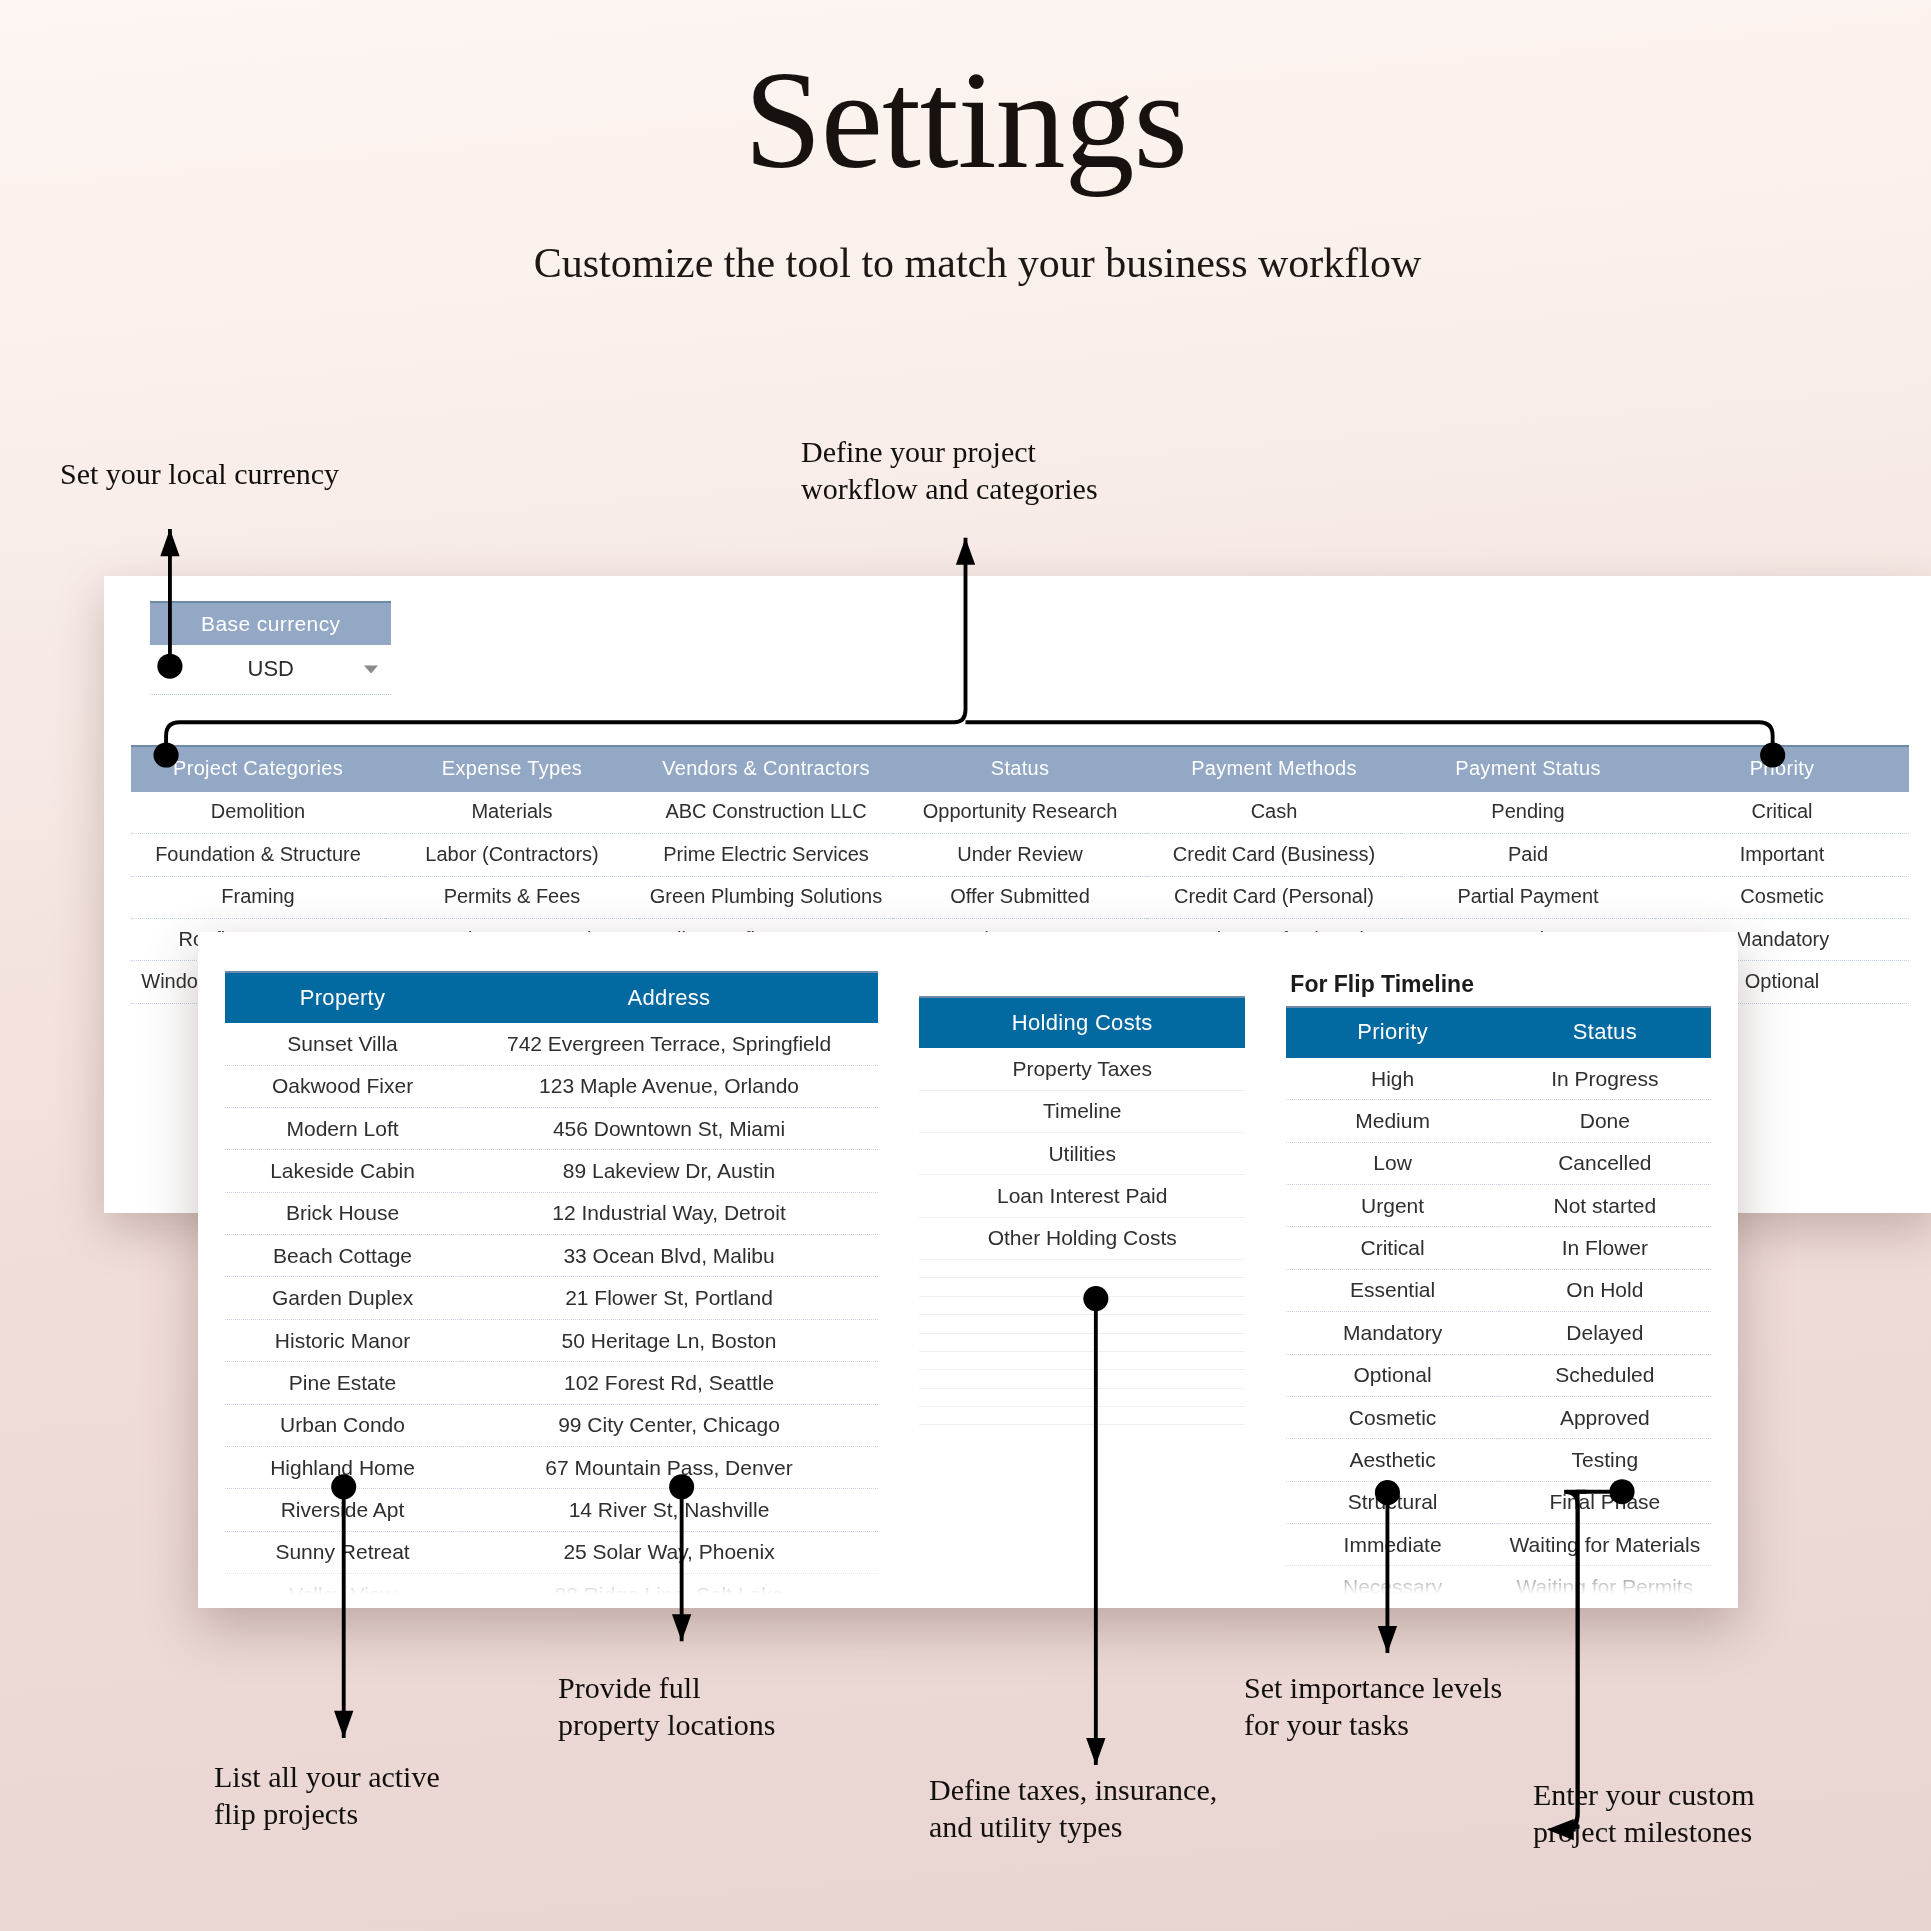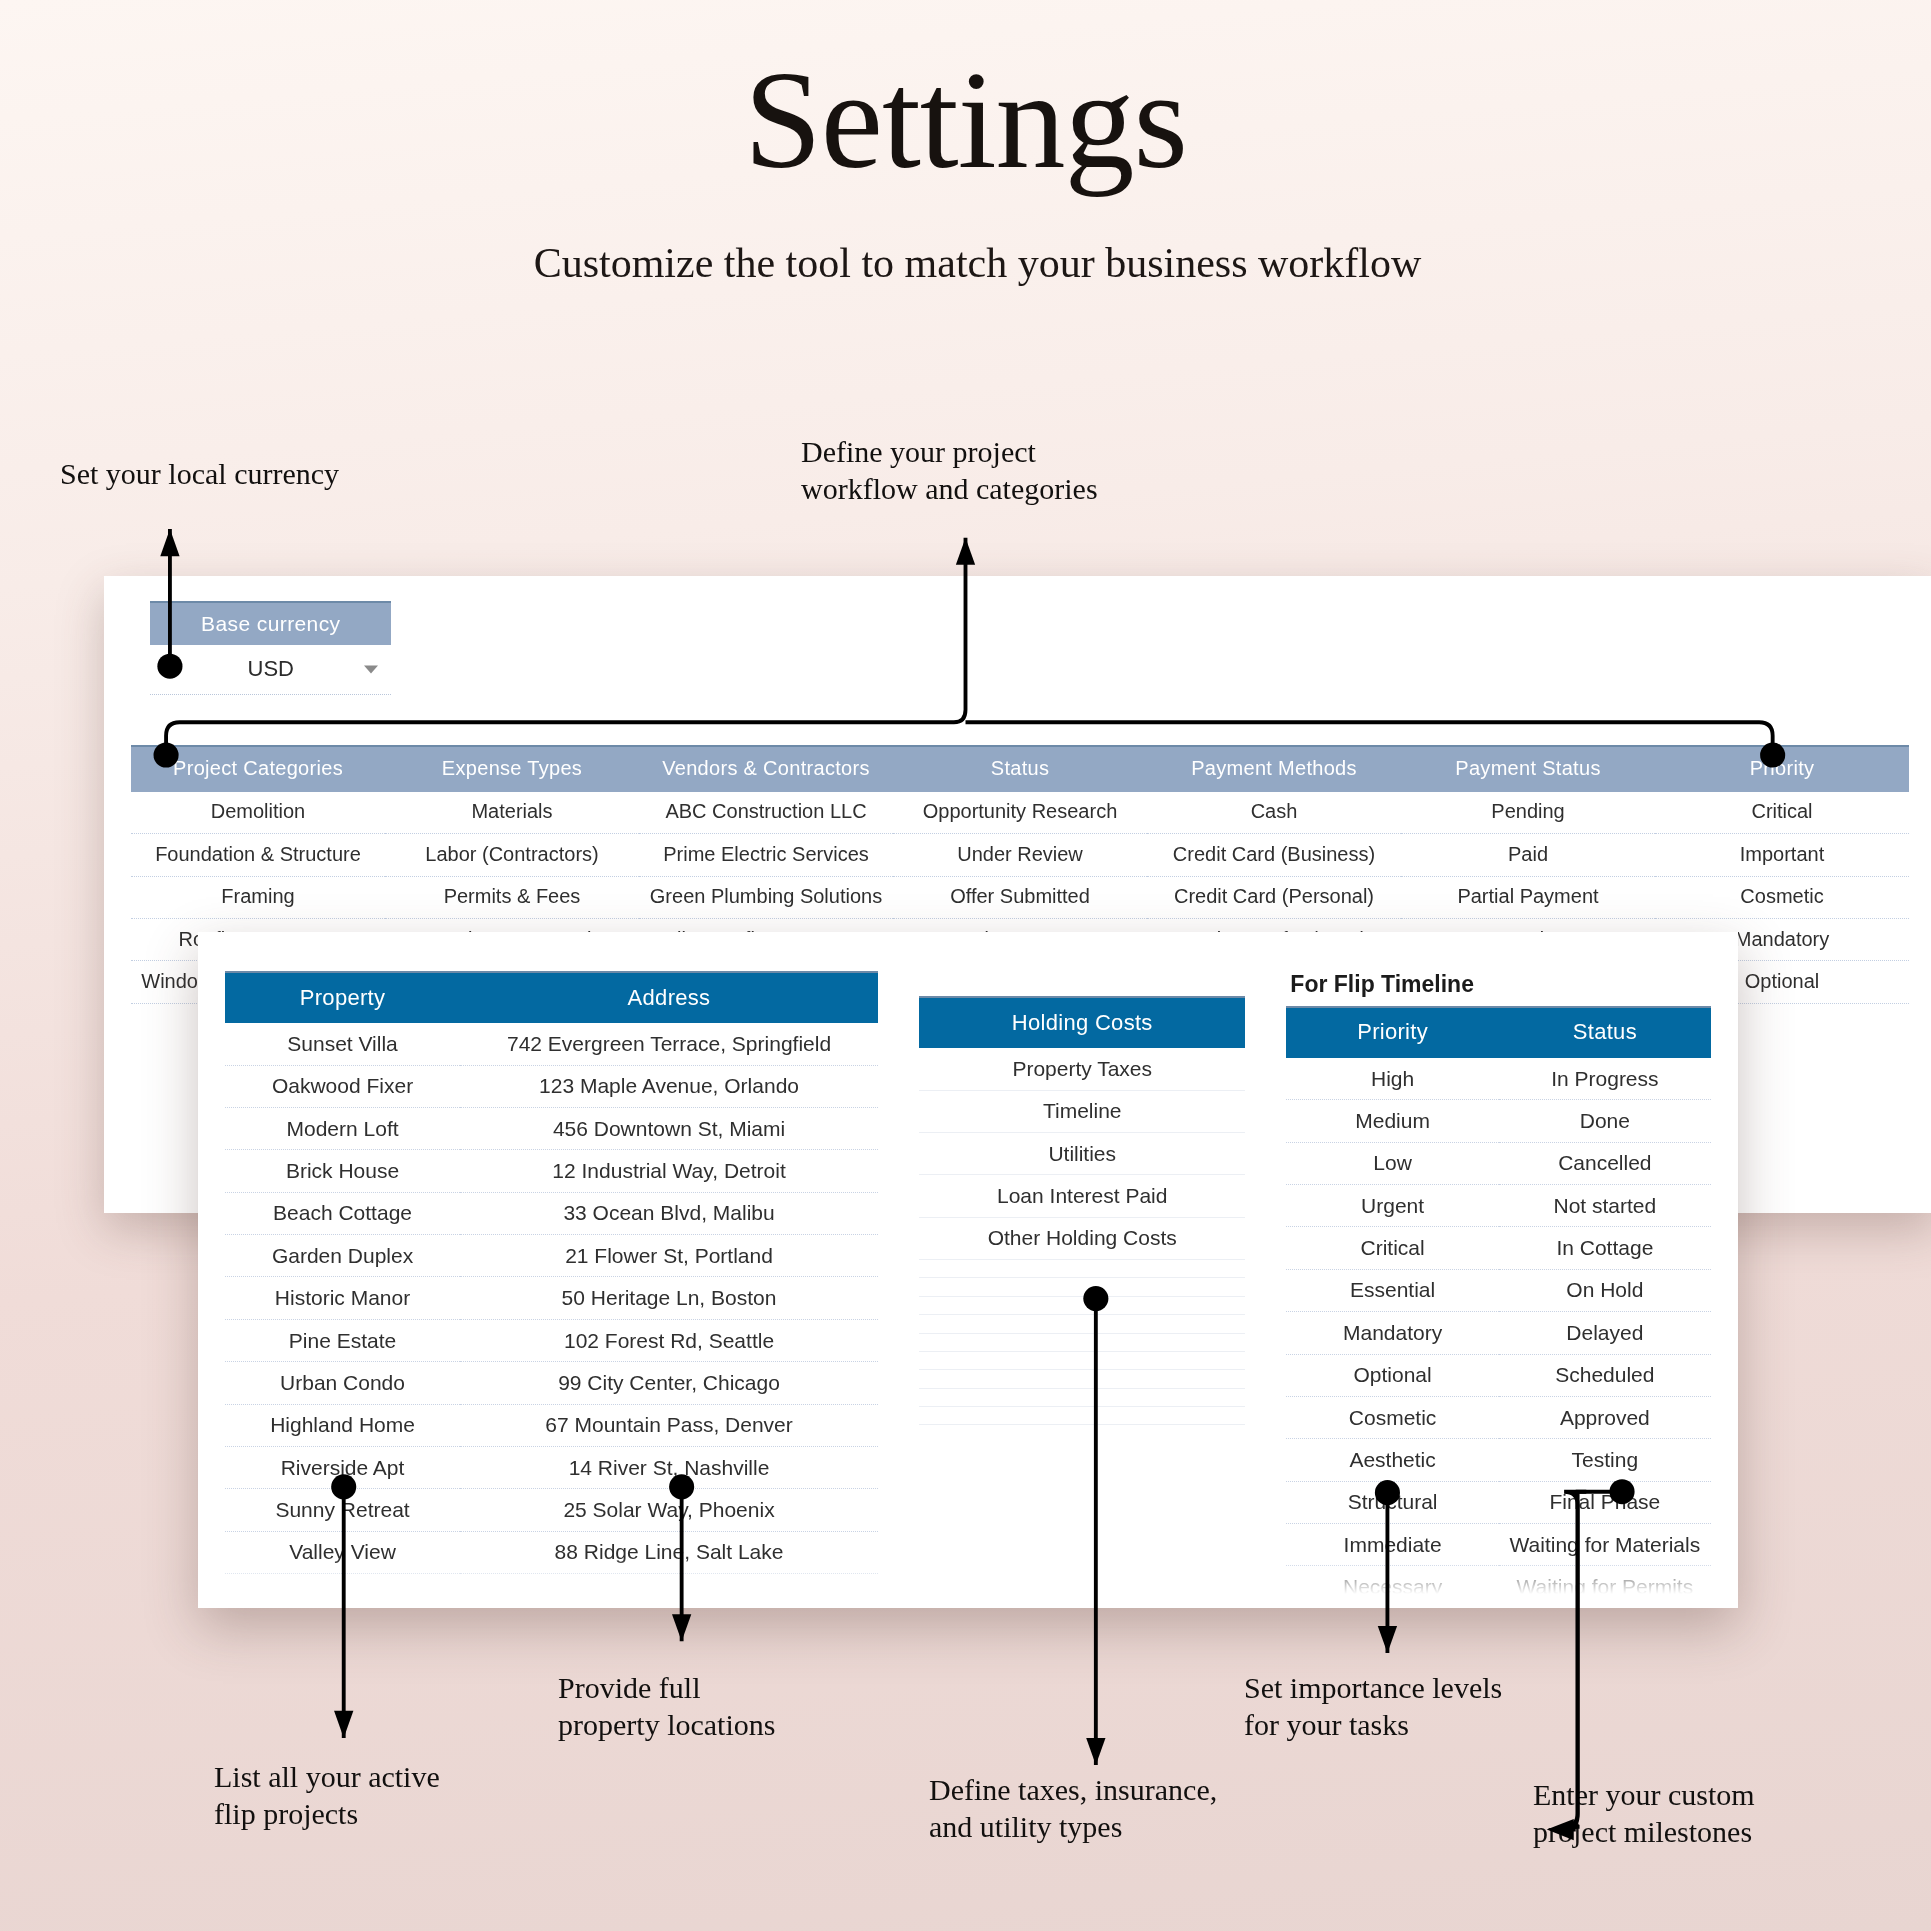--- a/index.html
+++ b/index.html
@@ -220,20 +220,24 @@
             </tr>
             <tr>
               <td>Oakwood Fixer</td>
               <td>123 Maple Avenue, Orlando</td>
             </tr>
             <tr>
               <td>Modern Loft</td>
               <td>456 Downtown St, Miami</td>
             </tr>
             <tr>
+              <td>Lakeside Cabin</td>
+              <td>89 Lakeview Dr, Austin</td>
+            </tr>
+            <tr>
               <td>Brick House</td>
               <td>12 Industrial Way, Detroit</td>
             </tr>
             <tr>
               <td>Beach Cottage</td>
               <td>33 Ocean Blvd, Malibu</td>
             </tr>
             <tr>
               <td>Garden Duplex</td>
               <td>21 Flower St, Portland</td>
@@ -345,21 +349,21 @@
             <tr>
               <td>Low</td>
               <td>Cancelled</td>
             </tr>
             <tr>
               <td>Urgent</td>
               <td>Not started</td>
             </tr>
             <tr>
               <td>Critical</td>
-              <td>In Cottage</td>
+              <td>In Flower</td>
             </tr>
             <tr>
               <td>Essential</td>
               <td>On Hold</td>
             </tr>
             <tr>
               <td>Mandatory</td>
               <td>Delayed</td>
             </tr>
             <tr>

